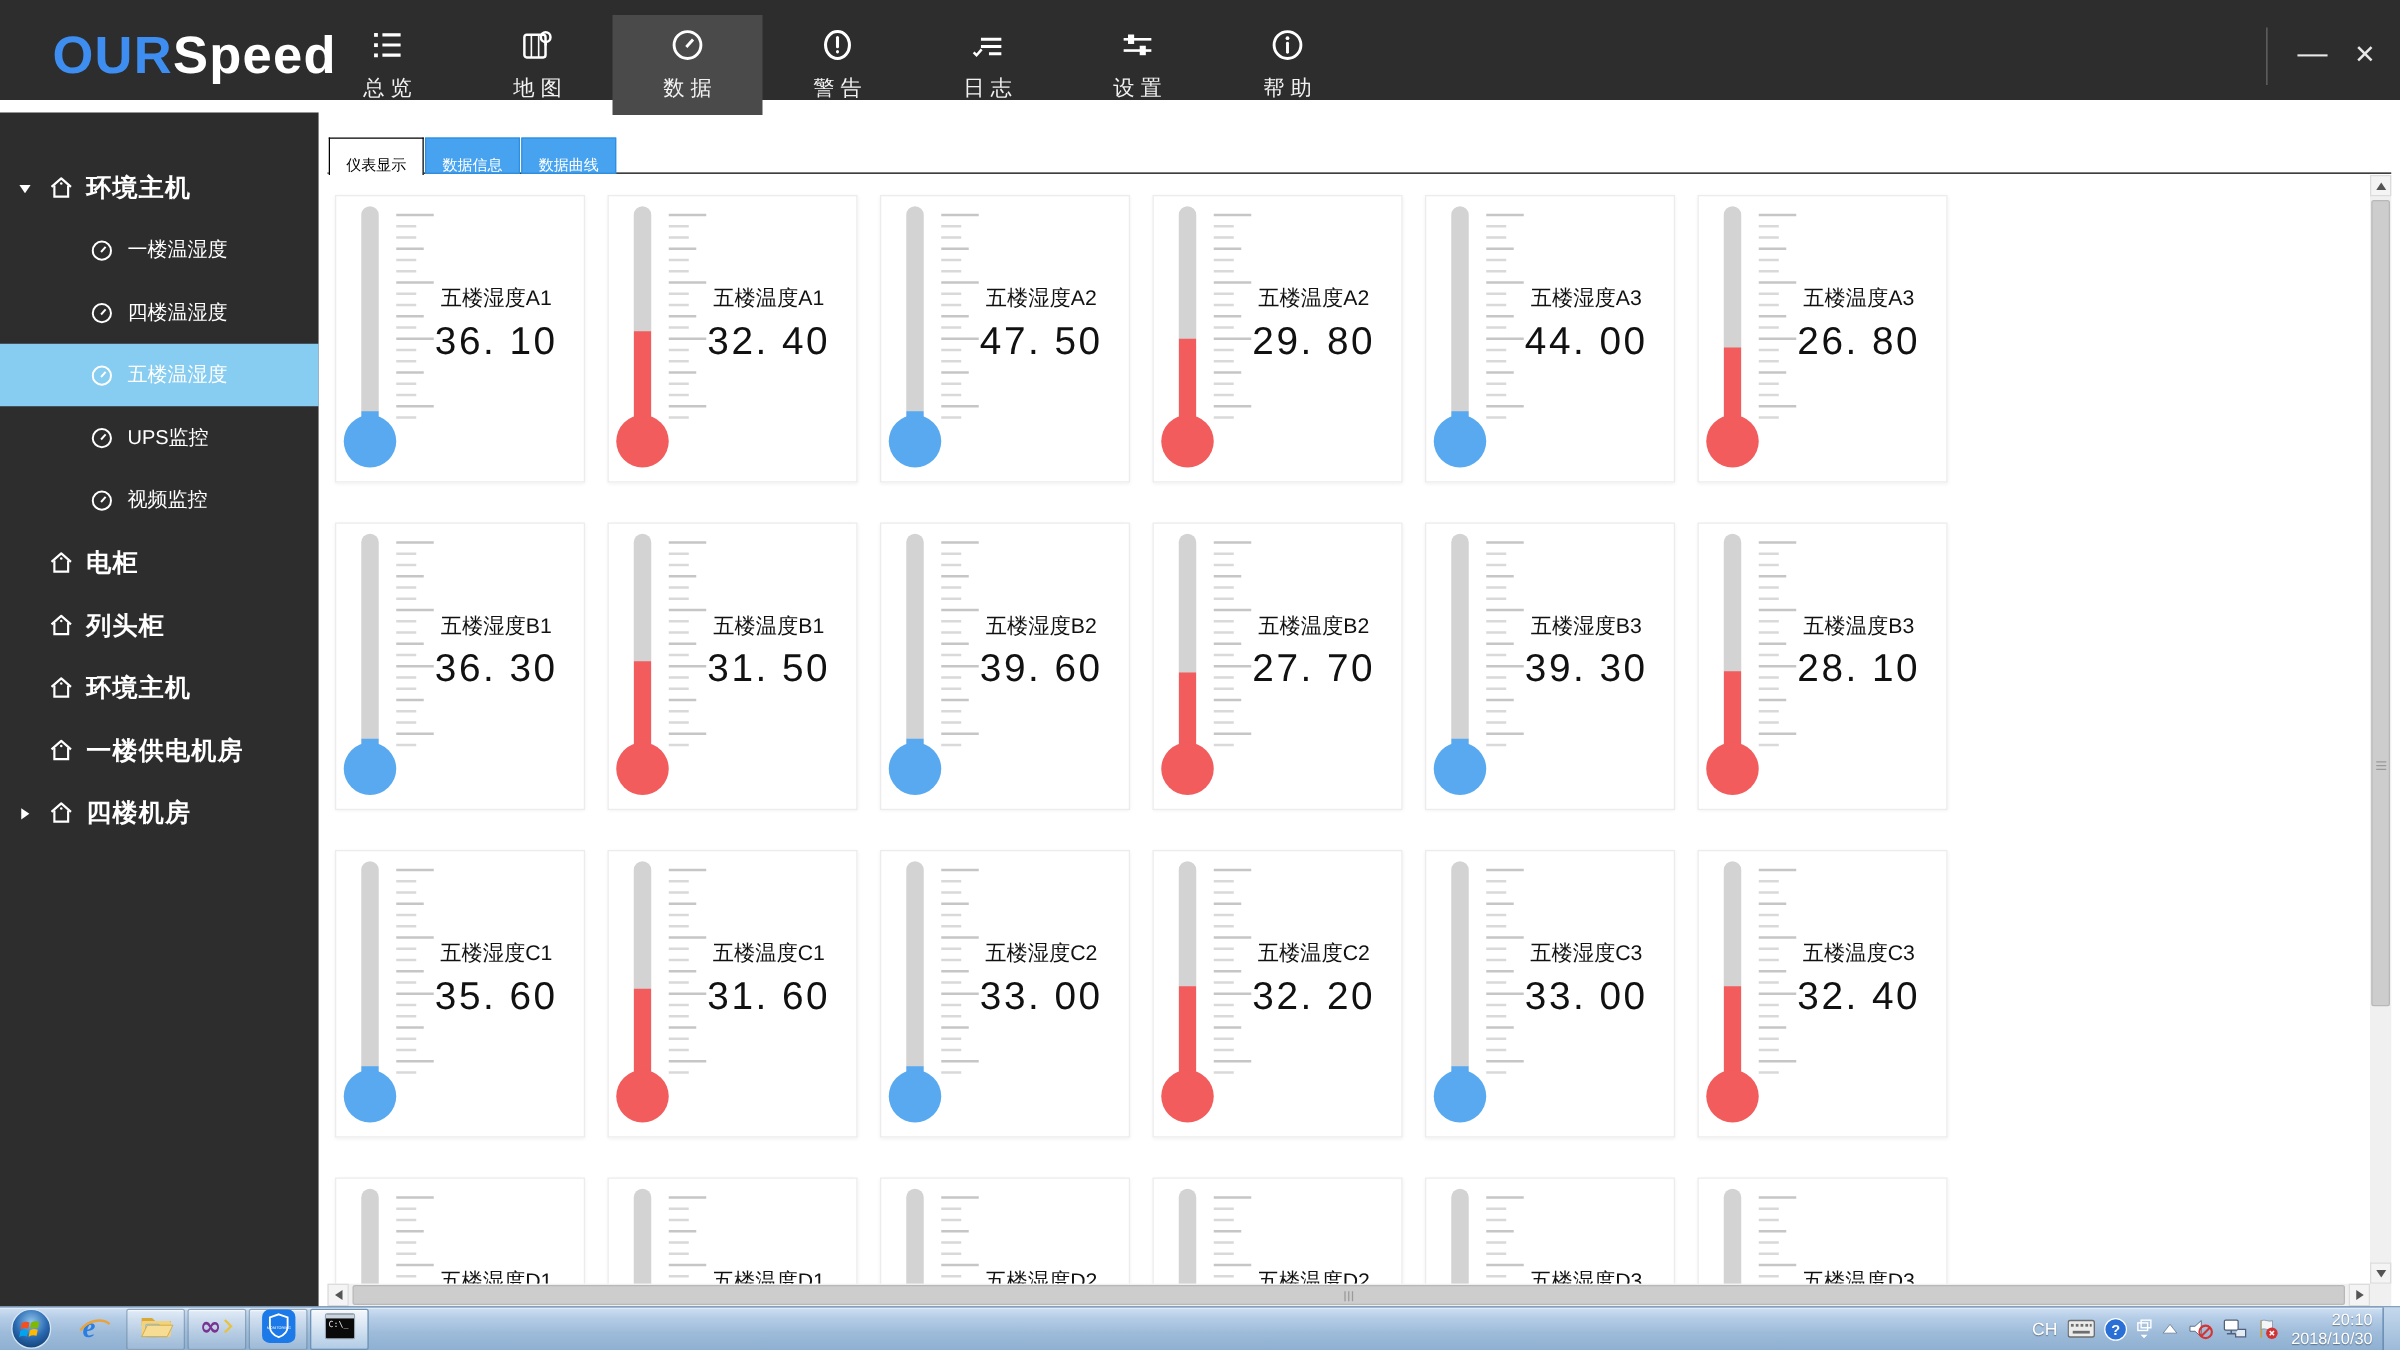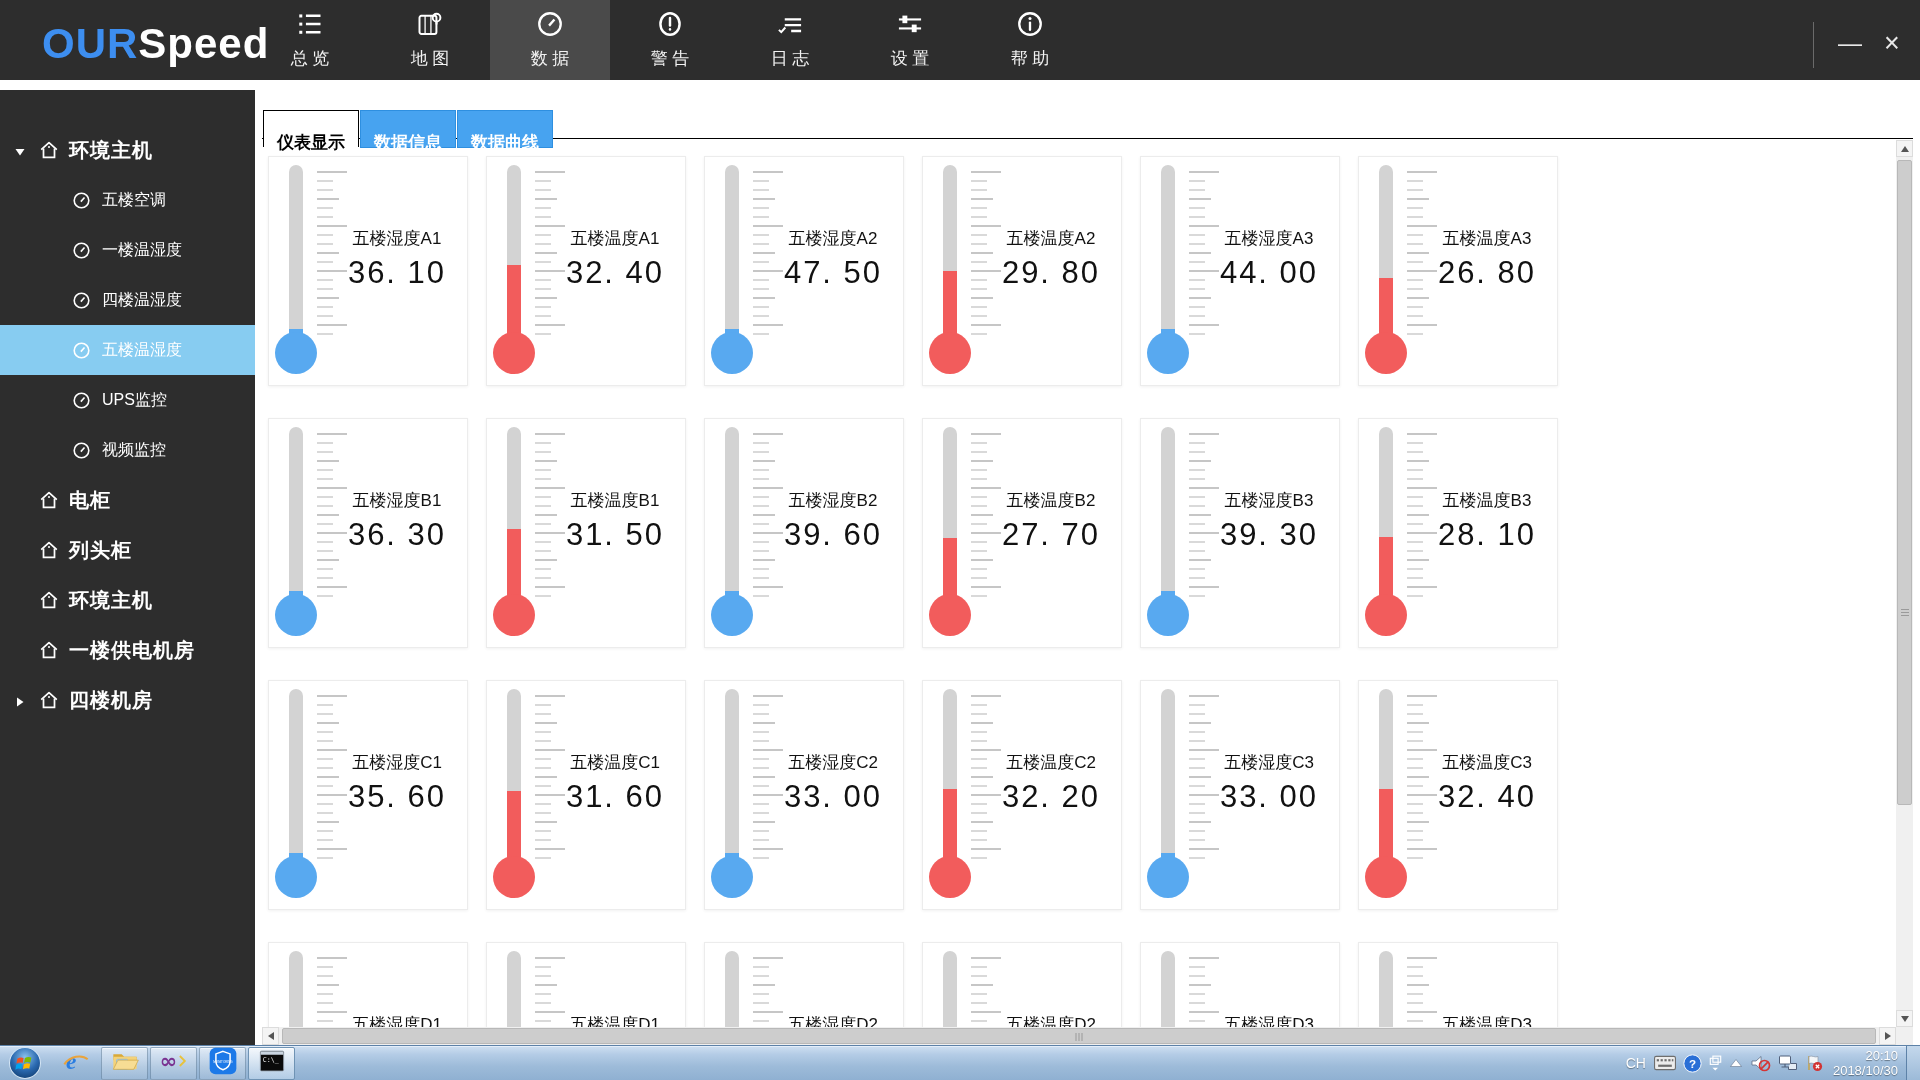--- a/index.html
+++ b/index.html
@@ -6,21 +6,21 @@
   html,body { width:1920px; height:1080px; overflow:hidden;
     font-family:"Liberation Sans","DejaVu Sans",sans-serif; background:#fff; }
   .screen { position:relative; width:1920px; height:1080px; }
 
   
   .navbar { position:absolute; left:0; top:0; right:0; height:80px;
     background:#2d2d2d; z-index:5; }
   .logo { position:absolute; left:42px; top:20px; font-size:42px; font-weight:bold; letter-spacing:1px; }
   .logo-our { color:#3d8ef0; }
   .logo-speed { color:#ffffff; }
-  .nav-items { position:absolute; left:250px; top:0; height:100%; display:flex; }
+  .nav-items { position:absolute; left:250px; top:12px; height:100%; display:flex; }
   .nav-item { width:120px; height:100%; display:flex; flex-direction:column;
     align-items:center; justify-content:center; gap:9px; color:#f2f2f2; cursor:pointer; }
   .nav-item.active { background:#4a4a4a; }
   .nav-item .icon { width:28px; height:28px; display:block; }
   .nav-item .icon svg { width:28px; height:28px; }
   .nav-label { font-size:17px; }
   .user-block { position:absolute; left:1552px; top:18px; display:flex; gap:12px; align-items:center; }
   .avatar { width:46px; height:46px; display:block; }
   .avatar svg { width:46px; height:46px; }
   .user-name { color:#fff; font-size:15px; margin-bottom:4px; }
@@ -42,22 +42,22 @@
   .sb-group .sb-label { font-size:20px; font-weight:bold; letter-spacing:1px;font-family:Liberation Mono, monospace; }
   .sb-sub { padding-left:72px; gap:11px; }
   .sb-sub .icon { width:19px; height:19px; flex:0 0 19px; }
   .sb-sub .icon svg { width:19px; height:19px; }
   .sb-sub .sb-label { font-size:16px; font-weight:normal; }
   .sb-sub.selected { background:#87ccf1; }
 
   
   .content { position:absolute; left:255px; top:90px; right:0; bottom:35px; background:#fff; }
   .tabs { position:absolute; left:8px; top:20px; display:flex; z-index:3; }
-  .tab { height:29px; line-height:27px; padding:18px 13px; font-size:17px; cursor:pointer;
-    background:#47a3f0; color:#fff; border:1px solid #2e8fe0; margin-right:1px;font-weight:bold; }
+  .tab { height:29px; line-height:27px; padding:8px 13px; font-size:12px; cursor:pointer;
+    background:#47a3f0; color:#fff; border:1px solid #2e8fe0; margin-right:1px; }
   .tab.active { background:#fff; color:#000; border:1px solid #000; border-bottom:none;
     height:30px; position:relative; z-index:4; }
   .panel { position:absolute; left:7px; right:7px; top:48px; bottom:0; border-top:1px solid #000; }
   .cards-viewport { position:absolute; left:0; top:1px; right:17px; bottom:18px;
     overflow:hidden; padding:16px 0 0 6px; }
   .cards-grid { display:grid; grid-template-columns:repeat(6,200px); column-gap:18px; row-gap:32px; }
 
   
   .card { position:relative; width:200px; height:230px; background:#fff;
     border:1px solid #ececec; box-shadow:0 1px 3px rgba(0,0,0,0.06); }
@@ -200,27 +200,20 @@
       <div class="sb-item sb-group">
         <span class="sb-caret"><svg viewBox="0 0 12 12">
             <path d="M1.5 3h9L6 9.5z" fill="#fff"></path>
           </svg></span>
         <span class="icon"><svg viewBox="0 0 24 24" fill="none" stroke="#fff" stroke-width="1.9">
             <path d="M3.5 11.5L12 4l8.5 7.5" stroke-linejoin="round"></path>
             <path d="M6 10.3V20h12v-9.7"></path>
             <circle cx="12" cy="8.6" r="1.1" fill="#fff" stroke="none"></circle>
           </svg></span>
         <span class="sb-label">环境主机</span>
-      </div>
-      <div class="sb-item sb-sub">
-        <span class="icon"><svg viewBox="0 0 24 24" fill="none" stroke="#fff" stroke-width="2">
-            <circle cx="12" cy="12" r="9.2"></circle>
-            <path d="M11.2 13.4l4.6-5.2"></path>
-          </svg></span>
-        <span class="sb-label">五楼空调</span>
       </div>
       <div class="sb-item sb-sub">
         <span class="icon"><svg viewBox="0 0 24 24" fill="none" stroke="#fff" stroke-width="2">
             <circle cx="12" cy="12" r="9.2"></circle>
             <path d="M11.2 13.4l4.6-5.2"></path>
           </svg></span>
         <span class="sb-label">一楼温湿度</span>
       </div>
       <div class="sb-item sb-sub">
         <span class="icon"><svg viewBox="0 0 24 24" fill="none" stroke="#fff" stroke-width="2">

